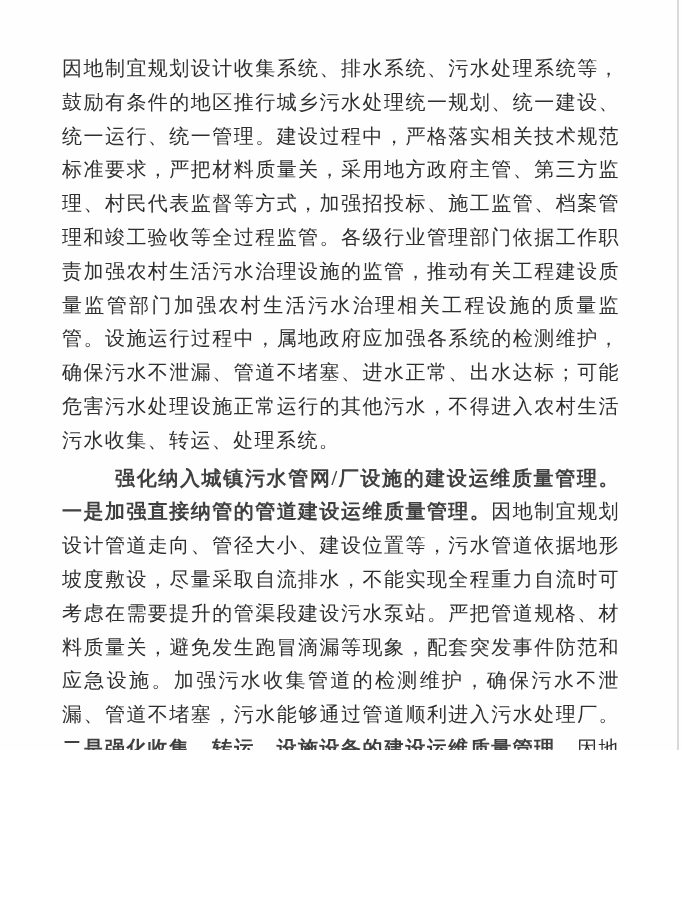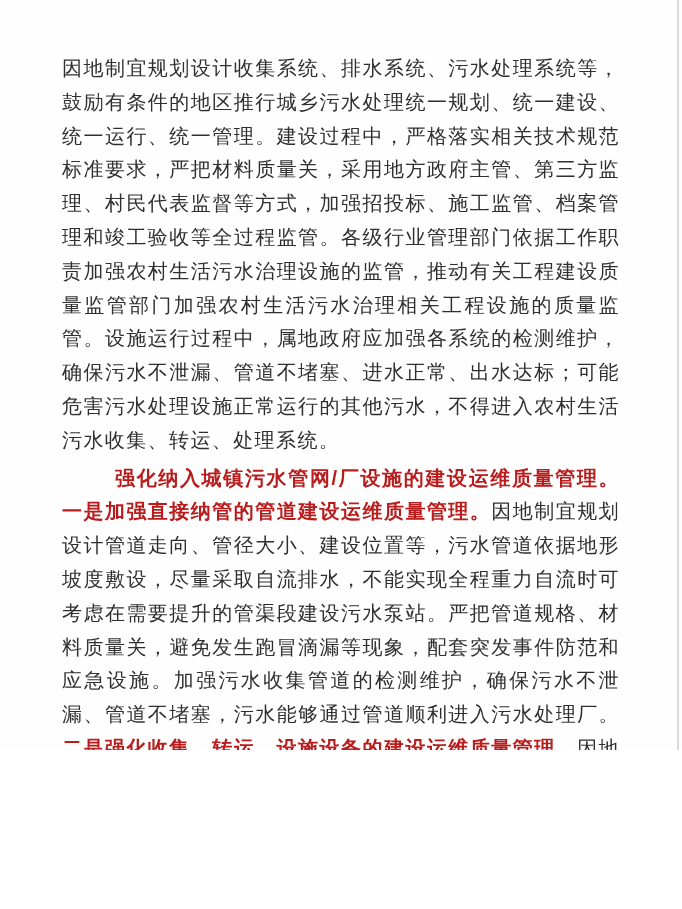--- a/index.html
+++ b/index.html
@@ -6,21 +6,21 @@
     margin: 0;
     padding: 0;
     background: #ffffff;
   }
   .page {
     position: relative;
     width: 682px;
     height: 750px;
     background: var(--paper, #fefefe);
     overflow: hidden;
-    font-family: Liberation Sans, sans-serif;
+    font-family: Liberation Serif, serif;
   }
   .page-edge-right {
     position: absolute;
     top: 0;
     bottom: 0;
     right: 3px;
     width: 2px;
     background: #d9d9d9;
   }
   .text-block {
@@ -36,21 +36,21 @@
     letter-spacing: 1.4px;
     text-align: justify;
     color: var(--ink, #2f2f2f);
   }
   .para.indent {
     text-indent: 53px;
     margin-top: 4px;
   }
   .run-bold {
     font-weight: 700;
-    color: #b91c1c;
+    color: #404040;
   }
   .page-number {
     position: absolute;
     top: 843px;
     right: 80px;
     font-size: 15px;
     letter-spacing: 3px;
     color: #3a3a3a;
     white-space: nowrap;
   }

